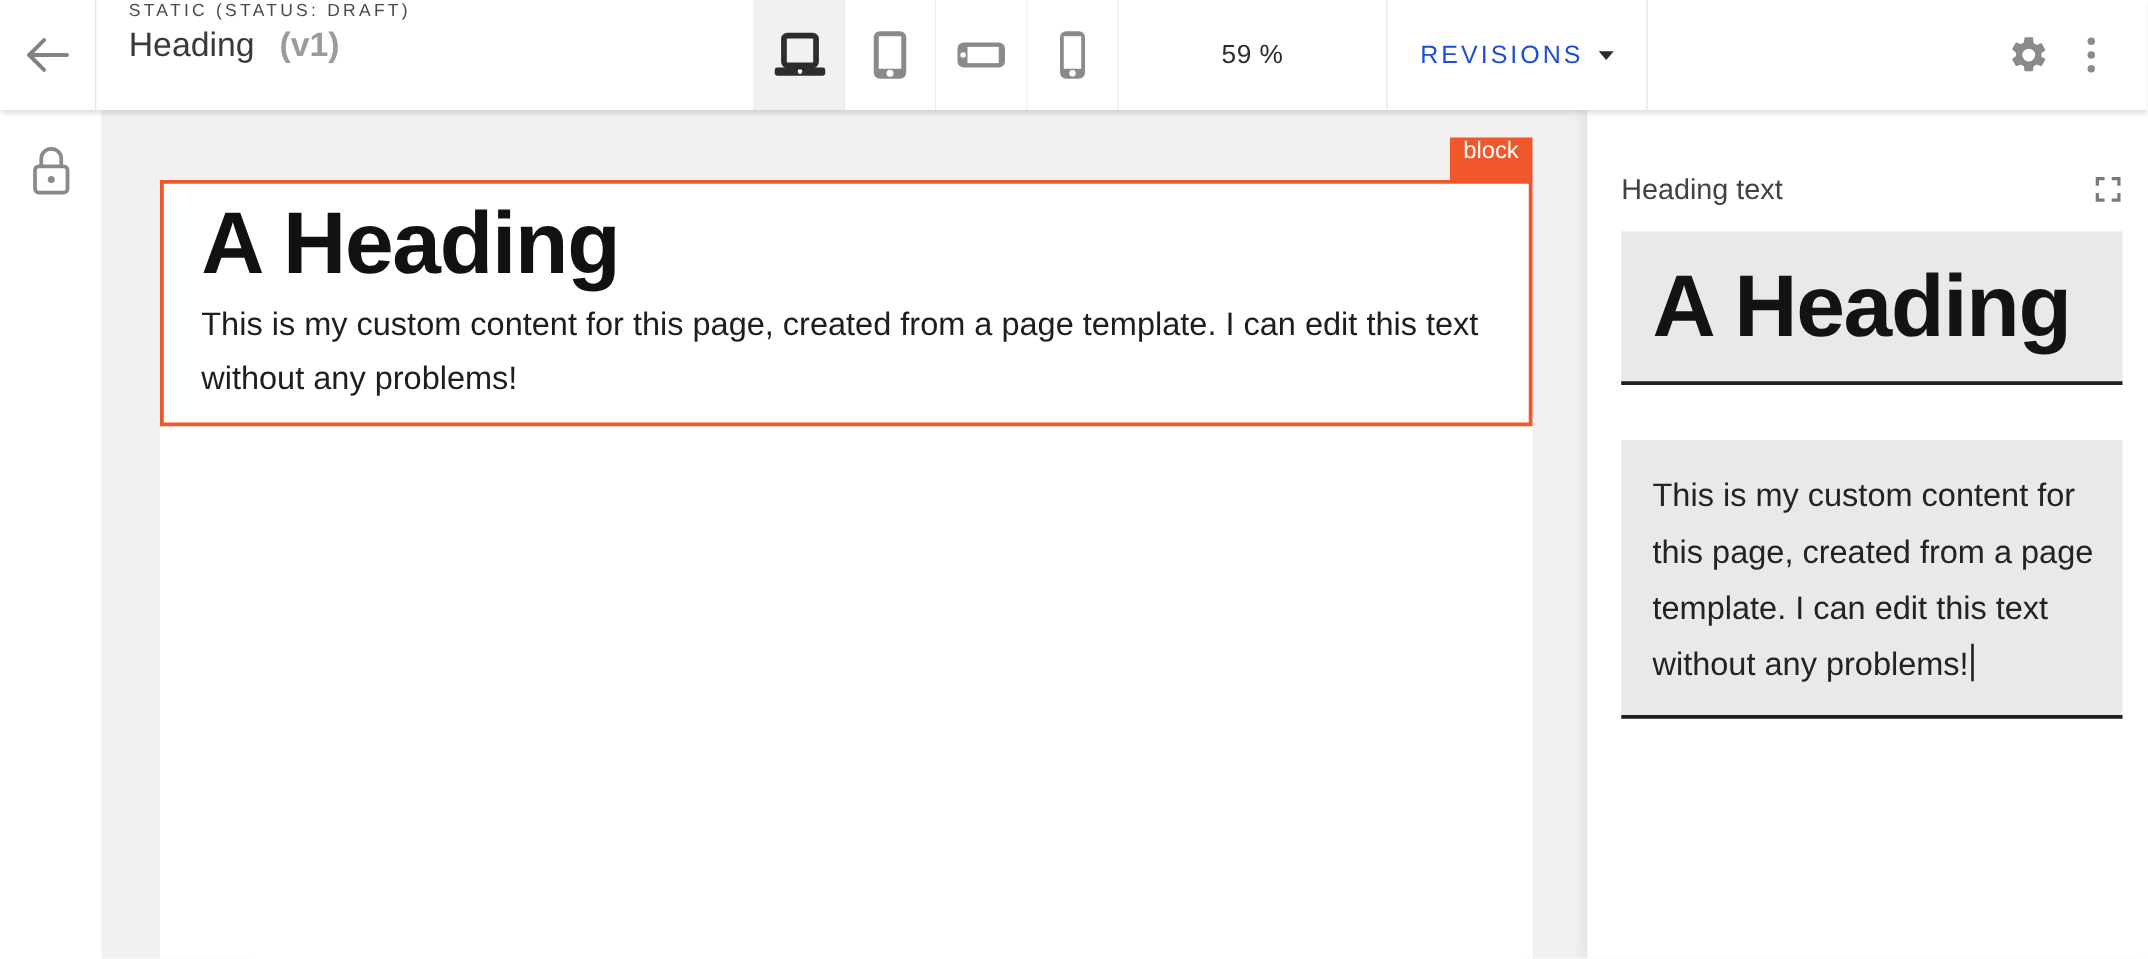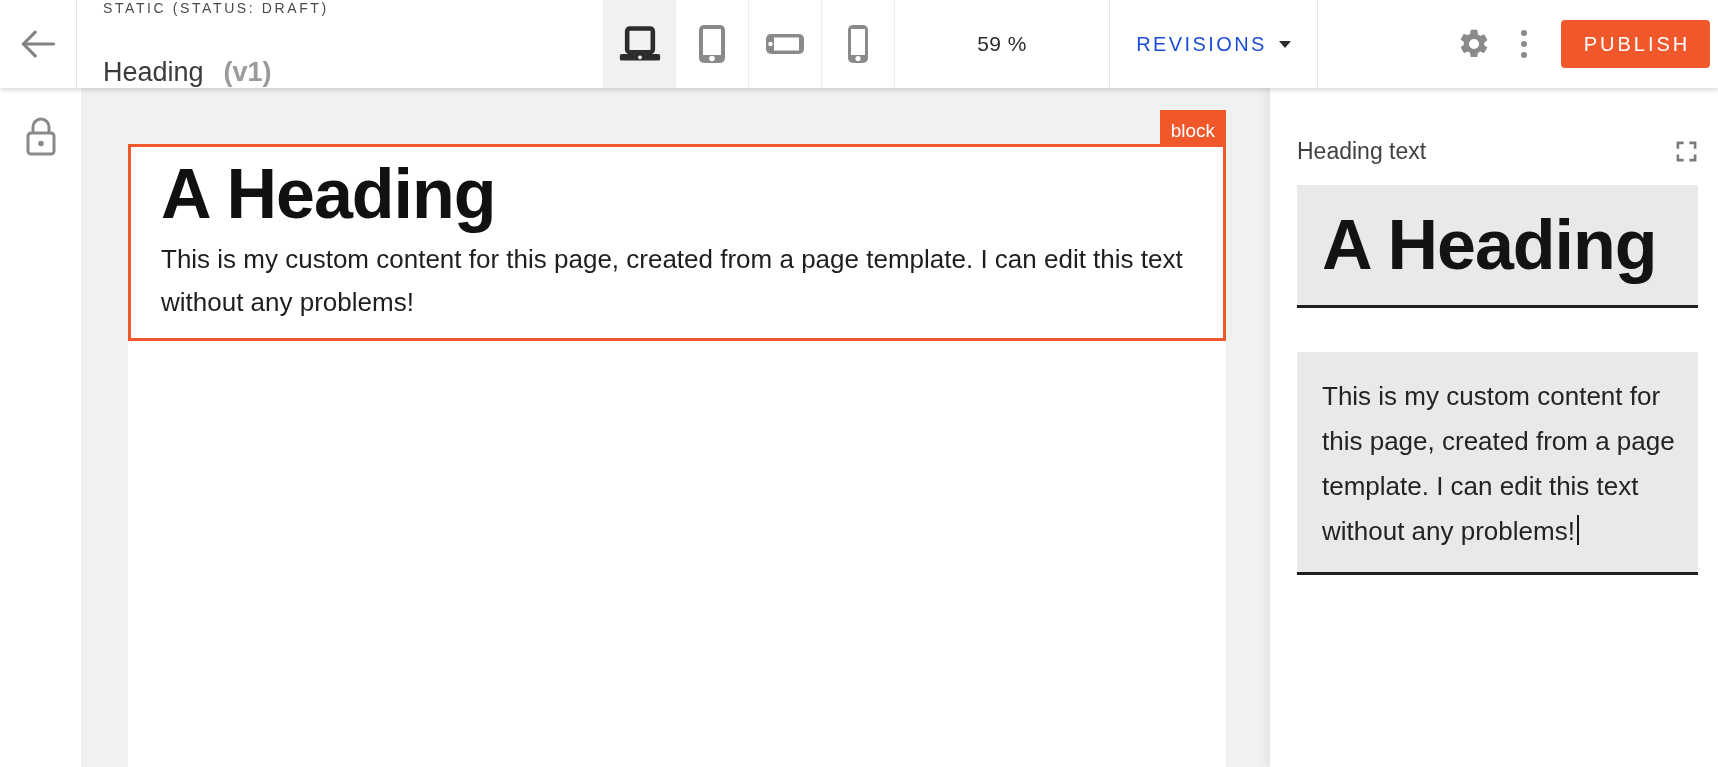--- a/index.html
+++ b/index.html
@@ -10,21 +10,21 @@
   
   .toolbar {
     position: relative; height: 88px; flex: 0 0 88px; background: #fff;
     box-shadow: 0 2px 5px rgba(0,0,0,0.16); z-index: 10;
   }
   .tb-abs { position: absolute; top: 0; height: 88px; display: flex; align-items: center; }
   .back-btn {
     left: 0; width: 77px; justify-content: center;
     border: none; border-right: 1px solid #e4e4e4; background: #fff; cursor: pointer;
   }
-  .title-area { left: 103px; flex-direction: column; align-items: flex-start; justify-content: space-between; display: flex; }
+  .title-area { left: 103px; flex-direction: column; align-items: flex-start; justify-content: flex-start; display: flex; }
   .doc-type { font-size: 14px; letter-spacing: 2.6px; color: #4a4a4a; margin-bottom: 5px; }
   .doc-title { font-size: 27px; color: #3a3a3a; }
   .doc-title .version { color: #9b9b9b; margin-left: 20px; font-weight: bold; }
 
   .device-group { left: 603px; }
   .device-btn {
     width: 73px; height: 88px; display: flex; align-items: center; justify-content: center;
     background: #fff; border: none; border-right: 1px solid #ececec; cursor: pointer;
   }
   .device-btn.first { border-left: 1px solid #ececec; }
@@ -51,21 +51,21 @@
 
   
   .main { flex: 1; display: flex; min-height: 0; }
 
   .left-rail { width: 81px; background: #fff; display: flex; justify-content: center; }
   .lock-wrap { margin-top: 26px; background: none; border: none; cursor: pointer; height: 44px; }
 
   .canvas { flex: 1; background: #f1f1f1; position: relative; }
   .block-tag {
     position: absolute; top: 22px; right: 44px; height: 34px; background: #F0572B; color: #fff;
-    font-size: 19px; padding: 10px 11px 0; z-index: 3;
+    font-size: 19px; padding: 0 11px 0; z-index: 3;
   }
   .page { position: absolute; left: 47px; right: 44px; top: 56px; bottom: 0; background: #fff; }
   .content-block {
     border: 3px solid #F0572B; height: 197px; padding: 8px 30px; overflow: hidden; cursor: pointer;
   }
   .content-block h1 { font-size: 70px; line-height: 1.12; font-weight: 700; color: #111; letter-spacing: -1px; }
   .content-block p { margin-top: 5px; font-size: 26px; line-height: 43px; color: #1e1e1e; }
 
   
   .sidebar { width: 448px; background: #fff; box-shadow: -4px 0 10px rgba(0,0,0,0.07); z-index: 5;
@@ -163,21 +163,20 @@
           </svg>
         </span>
       </button>
       <button class="icon-btn kebab-btn">
         <span style="display:flex;flex-direction:column;gap:5px;">
           <i style="width:6px;height:6px;border-radius:50%;background:#8a8a8a;display:block;"></i>
           <i style="width:6px;height:6px;border-radius:50%;background:#8a8a8a;display:block;"></i>
           <i style="width:6px;height:6px;border-radius:50%;background:#8a8a8a;display:block;"></i>
         </span>
       </button>
-      <button class="publish-btn">PUBLISH</button>
     </div>
   </header>
 
   <div class="main">
 
     <aside class="left-rail">
       <button class="lock-wrap">
         <span>
           <svg width="40" height="44" viewBox="0 0 40 44" fill="none">
             <path d="M12 19 v-6 a8 8 0 0 1 16 0 v6" stroke="#8a8a8a" stroke-width="3"></path>

